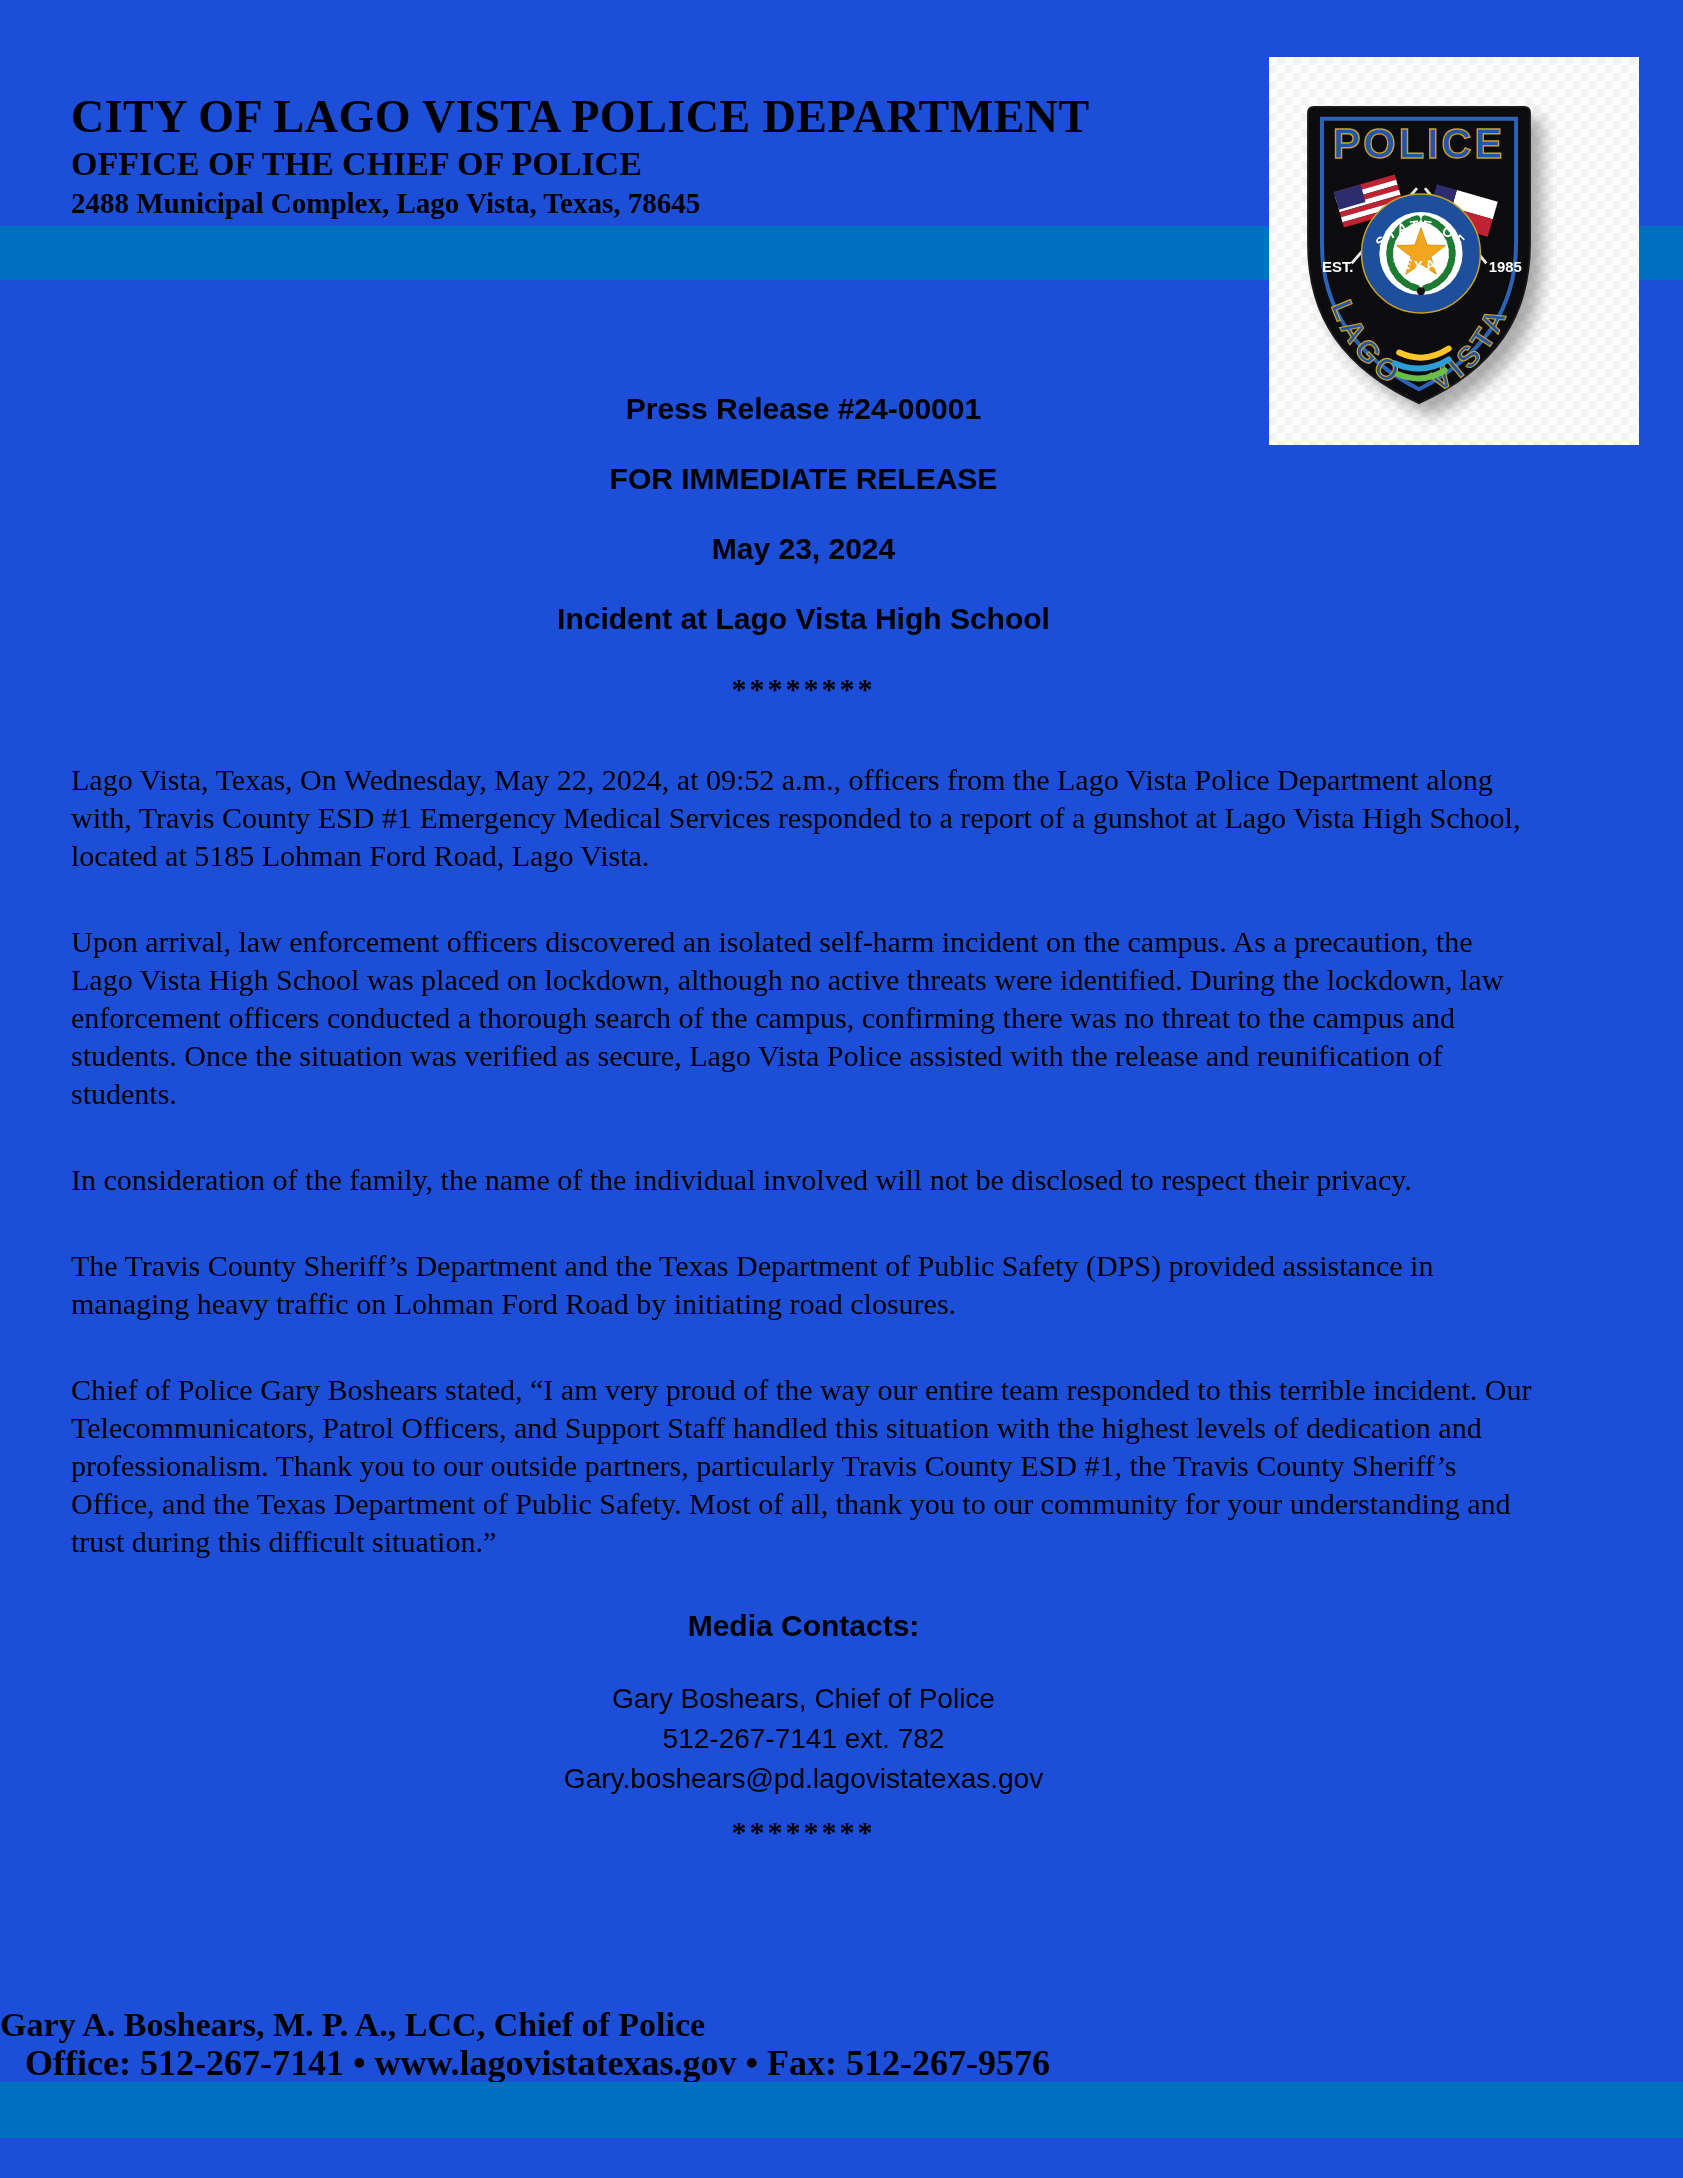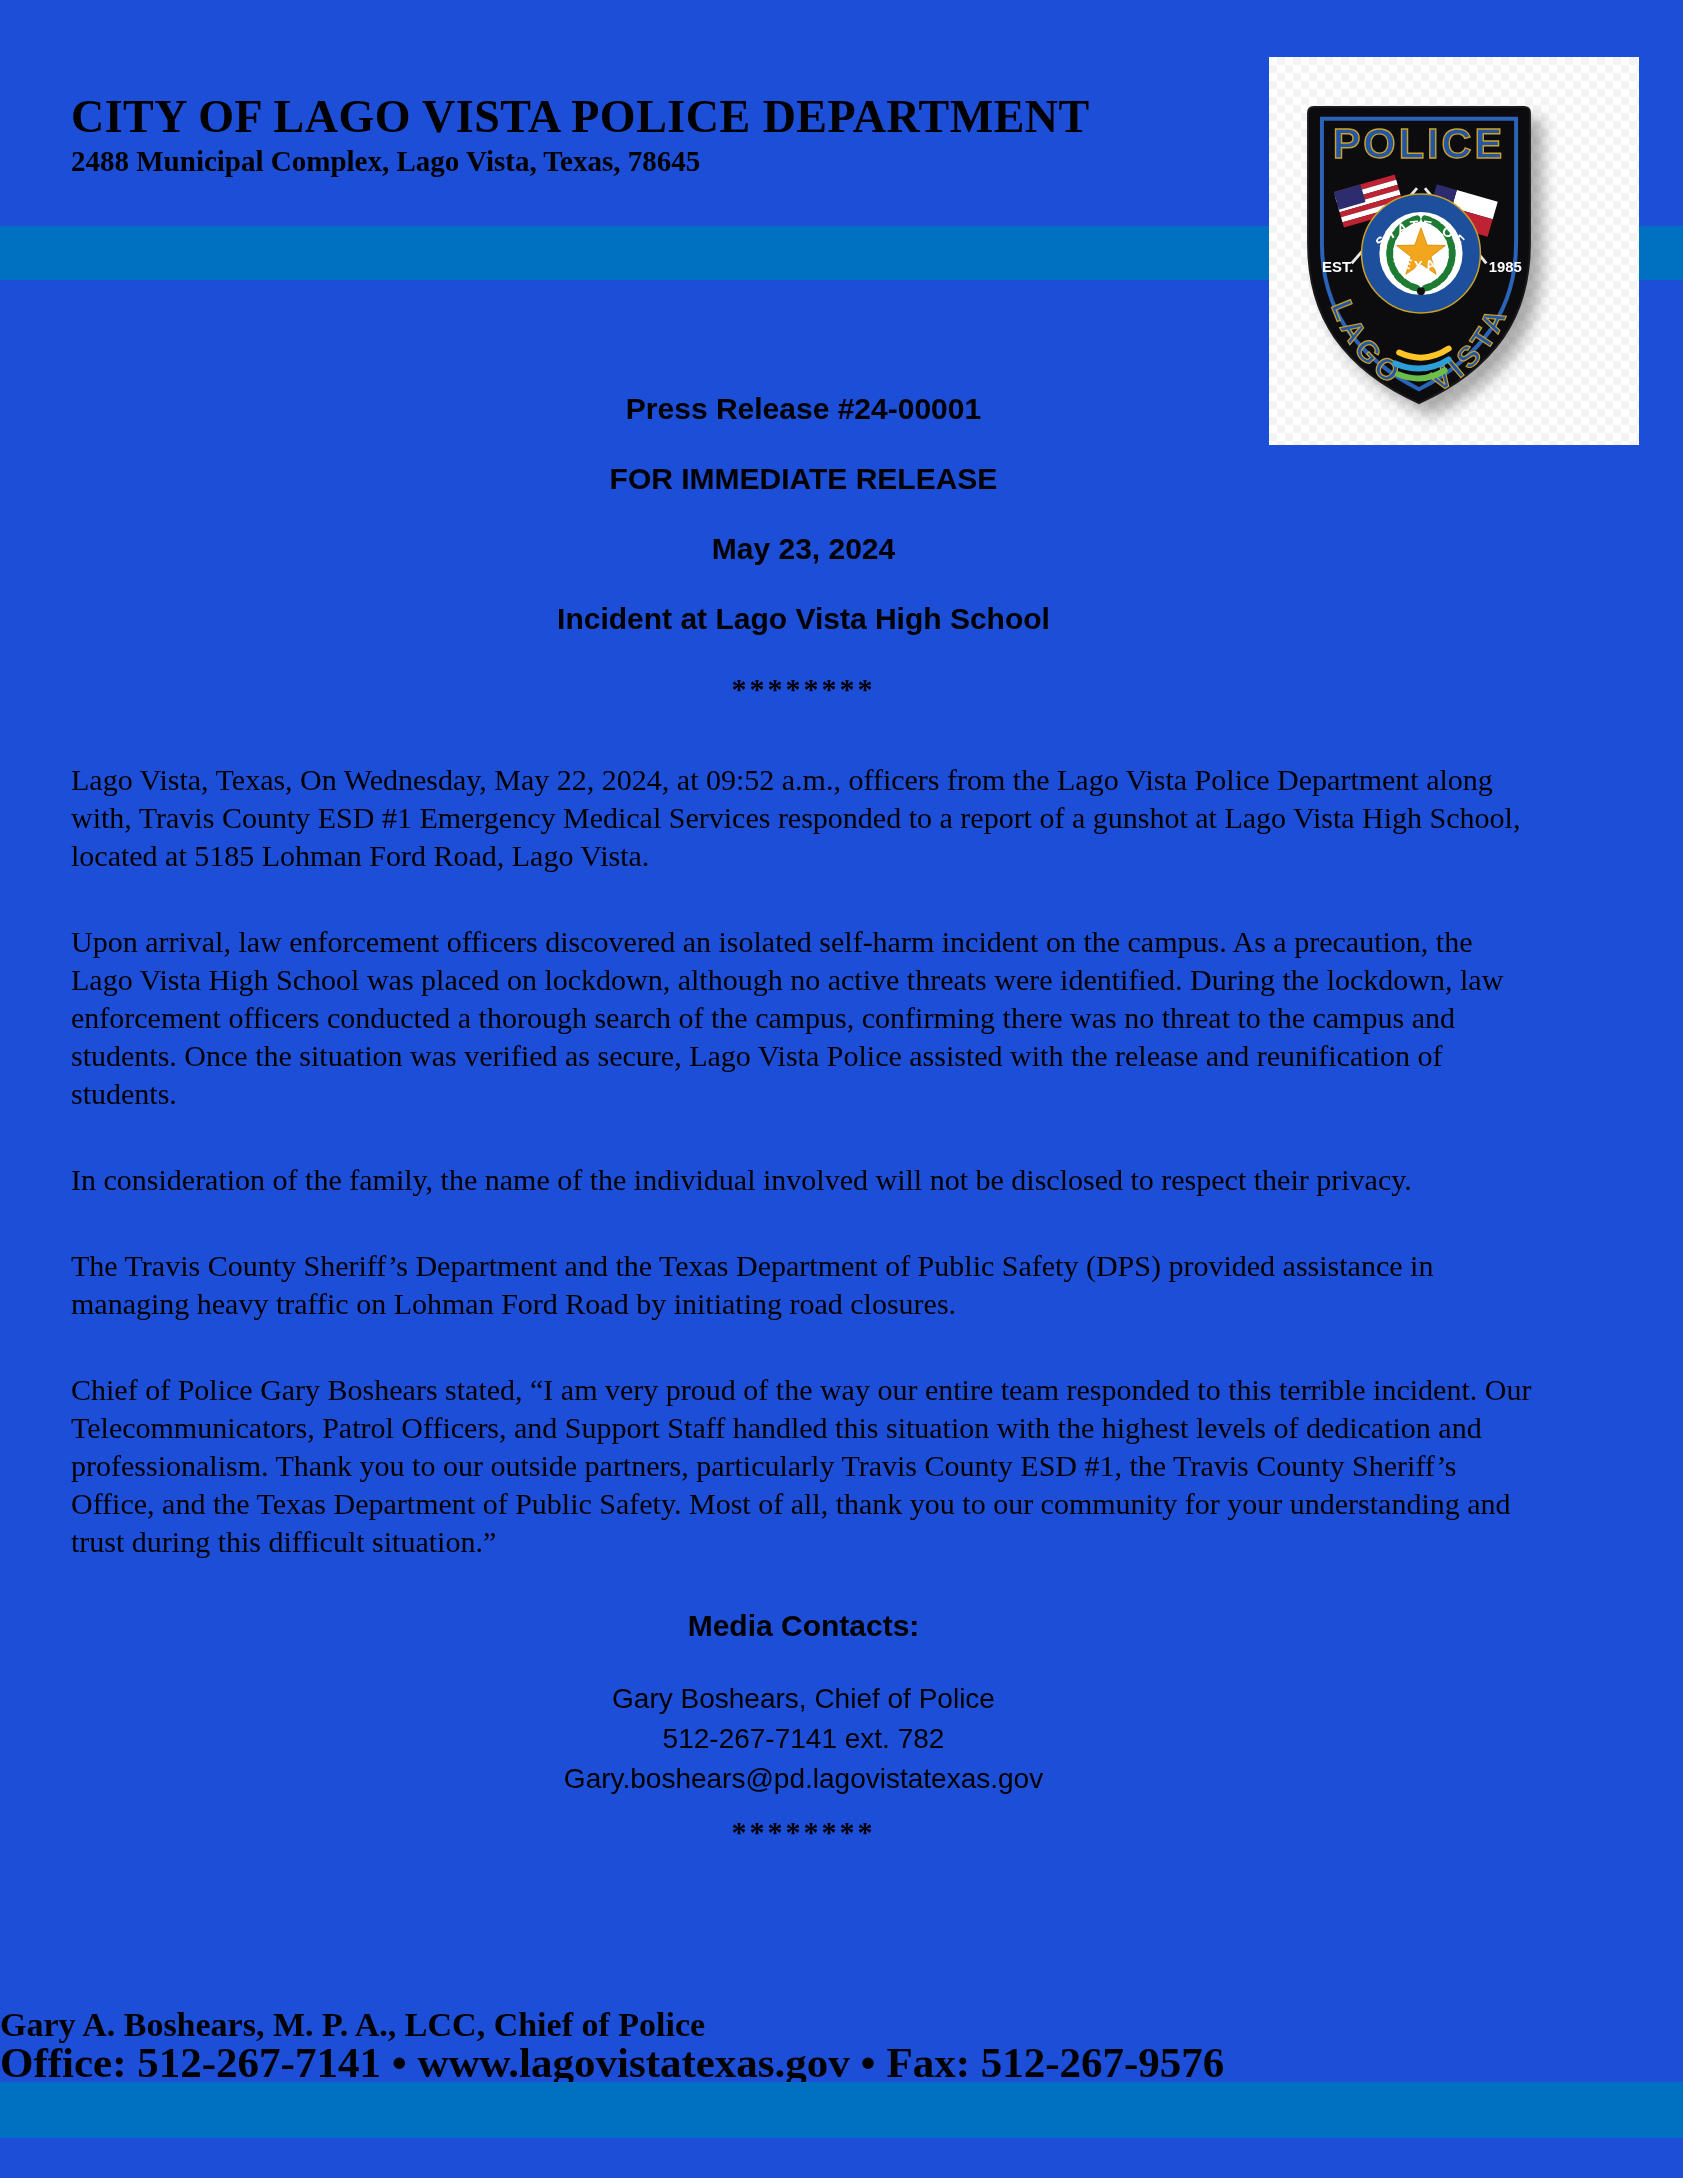--- a/index.html
+++ b/index.html
@@ -72,29 +72,30 @@
   }
   .sep-bottom { margin: 16px 0 0 0; }
 
   
   .footer-block {
     position: absolute; left: 0; top: 2006px; width: 1683px; text-align: left;
     font-family: "Liberation Serif", "DejaVu Serif", serif;
     font-weight: bold;
   }
   .footer-sig  { font-size: 34px; line-height: 38px; }
-  .footer-line { font-size: 43px; line-height: 38px; }
+  .footer-line { font-size: 36px; line-height: 38px; padding-left: 25px; }
 </style>
 </head>
 <body>
 
 <div class="page">
 
   <header class="lh-text">
     <div class="lh-title">CITY OF LAGO VISTA POLICE DEPARTMENT</div>
+    <div class="lh-subtitle">OFFICE OF THE CHIEF OF POLICE</div>
     <div class="lh-address">2488 Municipal Complex, Lago Vista, Texas, 78645</div>
   </header>
 
   <div class="bar bar-top"></div>
 
   <div class="badge-wrap">
     <svg width="238" height="312" viewBox="0 0 240 315">
       <defs>
         <path id="arcTop" d="M 72 172 A 52 52 0 0 1 172 172"></path>
         <path id="arcBot" d="M 80 148 A 46 46 0 0 0 164 148"></path>

